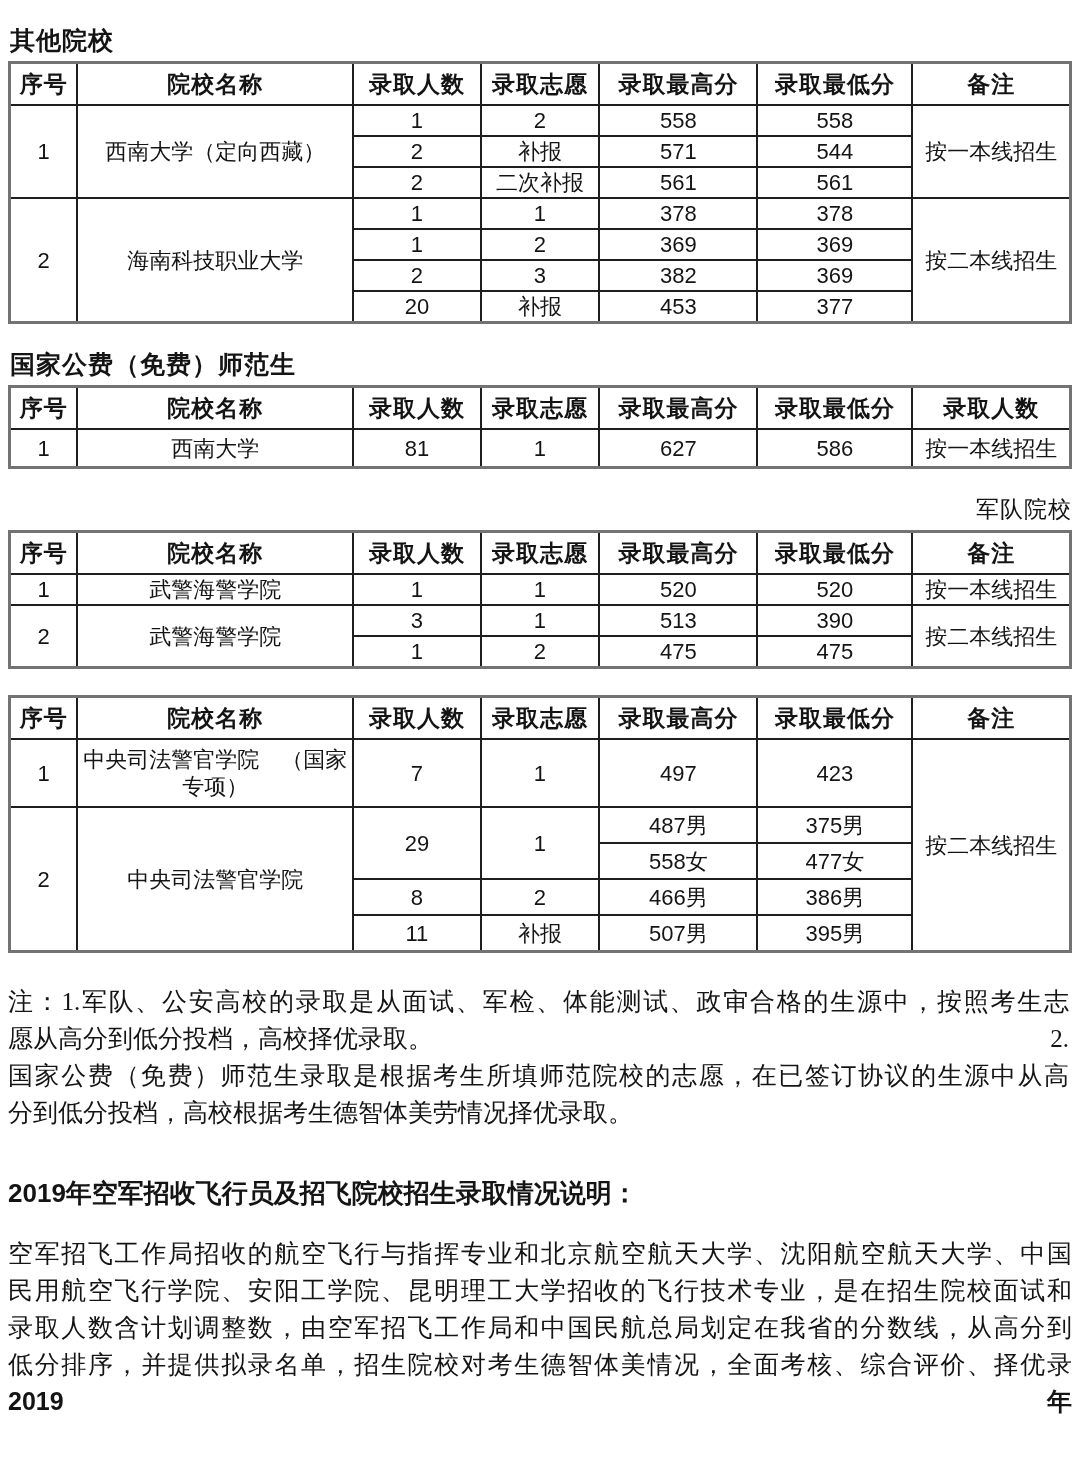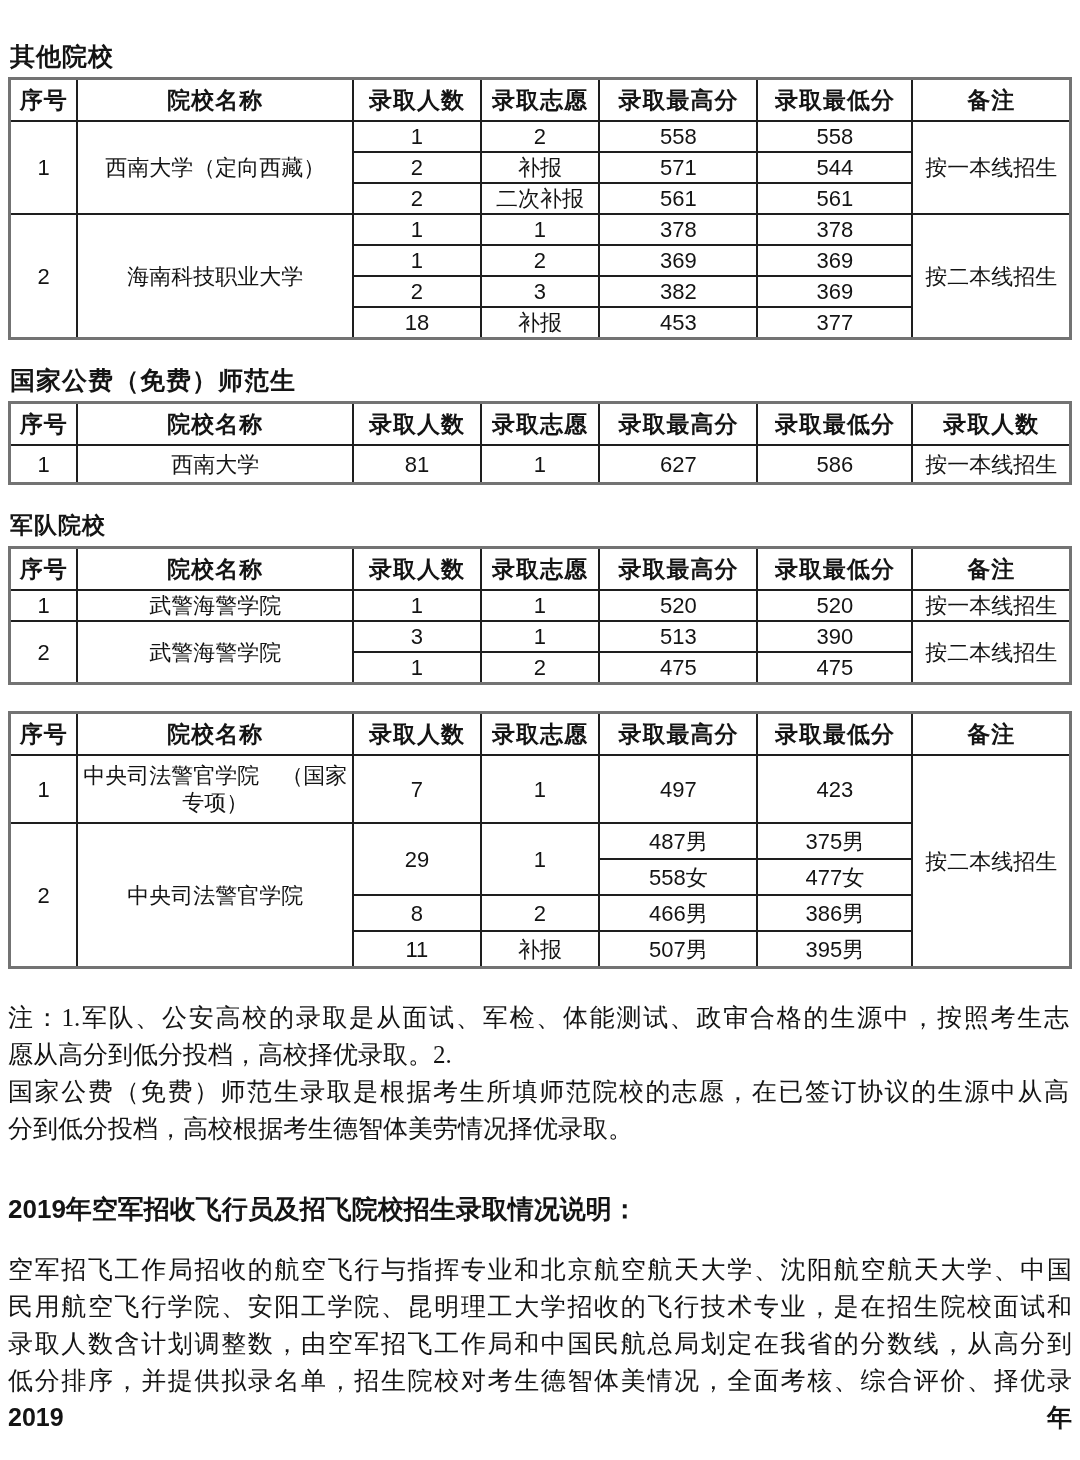--- a/index.html
+++ b/index.html
@@ -1,36 +1,36 @@
 <!DOCTYPE html>
 <html><head>
 <meta charset="utf-8">
 <style>
   html,body{margin:0;padding:0;background:#ffffff;}
   body{width:1080px;color:#141414;font-family:"Liberation Serif",serif;}
   .page{box-sizing:border-box;width:1080px;min-height:1460px;padding:26px 8px 36px 8px;background:#ffffff;}
 
   .section{margin-bottom:26px;}
-  .section-title{font-size:25px;font-weight:bold;line-height:30px;margin:16px 0 5px 2px;letter-spacing:1px;}
-  .section-title.regular{font-weight:bold;font-size:23px;}
+  .section-title{font-size:25px;font-weight:bold;line-height:30px;margin:0 0 5px 2px;letter-spacing:1px;}
+  .section-title.regular{font-weight:normal;font-size:23px;text-align:right;}
 
   table.data-table{border-collapse:collapse;width:100%;table-layout:fixed;border:3px solid #737373;}
   table.data-table th,table.data-table td{border:2px solid #1e1e1e;text-align:center;vertical-align:middle;padding:1px 3px;overflow:hidden;}
   table.data-table th{font-family:"Liberation Sans",sans-serif;font-weight:bold;font-size:23px;height:38px;letter-spacing:1px;}
   table.data-table td{font-family:"Liberation Sans",sans-serif;font-size:22px;height:26px;line-height:27px;}
   table.t1 tbody td{height:26px;}
   table.t2 tbody td{height:34px;}
   table.t3 tbody td{height:26px;}
   table.t4 tbody td{height:32px;}
   table.t4 tbody tr:first-child td{height:64px;}
 
   .notes{margin:30px 3px 0 0;font-size:25px;line-height:37px;}
   .note-line{text-align:justify;text-align-last:justify;}
   .note-line.left{text-align:center;text-align-last:left;}
-  .note-line.flex{display:flex;text-align-last:auto;}
+  .note-line.flex{display:flex;justify-content:space-between;text-align-last:auto;}
 
   .big-heading{margin:46px 0 26px 0;font-family:"Liberation Sans",sans-serif;font-weight:bold;font-size:26px;line-height:32px;}
 
   .paragraph{font-size:25px;line-height:37px;}
   .para-line{text-align:justify;text-align-last:justify;}
   .seg-b{font-weight:bold;font-family:"Liberation Sans",sans-serif;}
 </style>
 </head>
 <body>
 
@@ -96,21 +96,21 @@
               <td>369</td>
               <td>369</td>
             </tr>
             <tr>
               <td>2</td>
               <td>3</td>
               <td>382</td>
               <td>369</td>
             </tr>
             <tr>
-              <td>18</td>
+              <td>20</td>
               <td>补报</td>
               <td>453</td>
               <td>377</td>
             </tr>
           </tbody>
         </table>
       </div>
       <div class="section">
         <div class="section-title">国家公费（免费）师范生</div>
         <table class="data-table t2">

